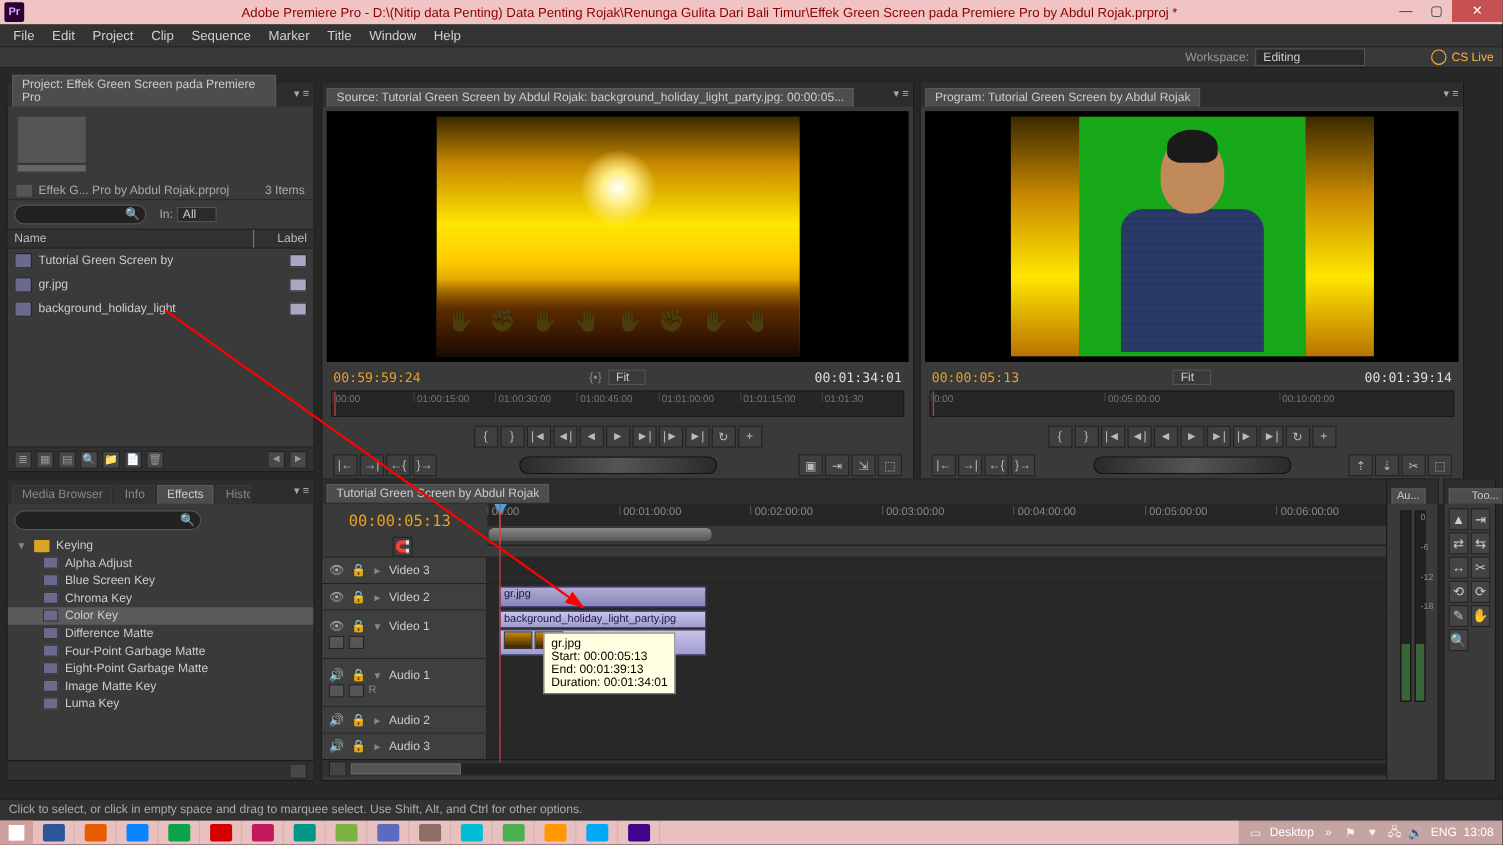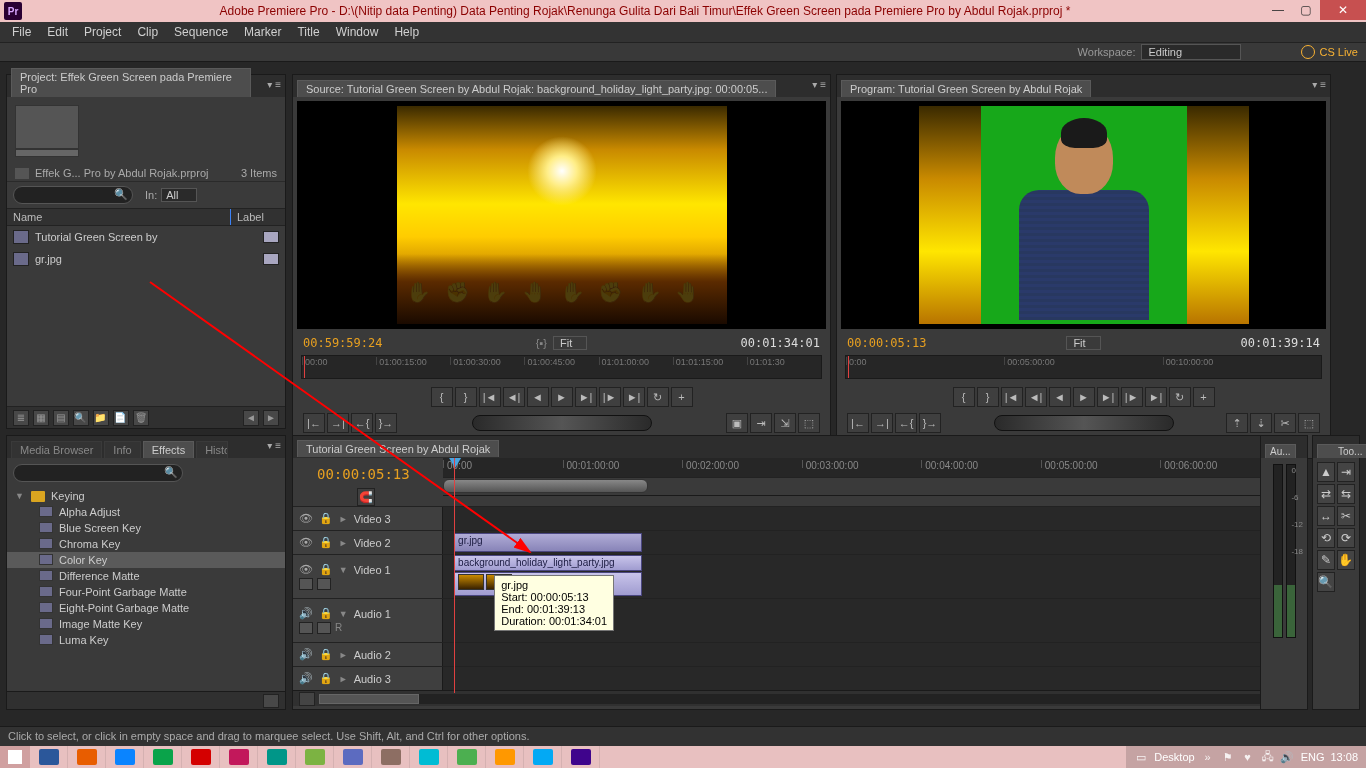--- a/index.html
+++ b/index.html
@@ -40,21 +40,21 @@
 .project .thumb { width:64px; height:44px; background:#555; border:1px solid #333; }
 .project .thumbbar { width:64px; height:8px; background:#666; border:1px solid #333; }
 .proj-toolbar { display:flex; gap:4px; padding:4px 6px; align-items:center; border-top:1px solid #2a2a2a; }
 .searchbox { background:#222; border:1px solid #555; border-radius:9px; height:18px; width:120px; color:#aaa; padding:0 18px 0 6px; font-size:11px; position:relative; }
 .searchbox .mag { position:absolute; right:4px; top:1px; color:#888; font-size:11px; }
 .in-label { color:#aaa; font-size:11px; margin-left:8px; }
 .in-drop { background:#2a2a2a; border:1px solid #555; padding:0 18px 0 4px; font-size:11px; color:#ccc; }
 .proj-header { display:flex; background:#313131; border-top:1px solid #222; border-bottom:1px solid #222; height:18px; font-size:11px; }
 .proj-header .col { padding:2px 6px; color:#bbb; }
 .proj-header .col.name { flex:1; border-right:1px solid #3b82f6; }
-.proj-header .col.label { width:54px; }
+.proj-header .col.label { width:54px;text-align:right; }
 .proj-list { }
 .proj-row { display:flex; align-items:center; height:22px; padding:0 6px; }
 .proj-row .icon { width:16px; height:14px; background:#6a6a8a; margin-right:6px; border:1px solid #222; display:inline-block; }
 .proj-row .name { flex:1; color:#ccc; font-size:11px; white-space:nowrap; overflow:hidden; }
 .proj-row .swatch { width:16px; height:12px; background:#a8a6c0; border:1px solid #222; }
 .proj-footer { position:absolute; bottom:0; left:0; right:0; height:22px; background:#303030; display:flex; align-items:center; padding:0 6px; border-top:1px solid #222; gap:4px; }
 .proj-footer .ico { width:16px; height:16px; background:#484848; border:1px solid #222; display:flex; align-items:center; justify-content:center; color:#999; font-size:10px; }
 
 
 .monitor { top:12px; height:385px; }
@@ -216,20 +216,25 @@
       <div class="proj-row">
           <span class="icon"></span>
           <span class="name">Tutorial Green Screen by</span>
           <span class="swatch"></span>
         </div>
       <div class="proj-row">
           <span class="icon"></span>
           <span class="name">gr.jpg</span>
           <span class="swatch"></span>
         </div>
+      <div class="proj-row">
+          <span class="icon"></span>
+          <span class="name">background_holiday_light</span>
+          <span class="swatch"></span>
+        </div>
     </div>
     <div class="proj-footer">
       <div class="ico">≣</div>
       <div class="ico">▦</div>
       <div class="ico">▤</div>
       <div class="ico">🔍</div>
       <div class="ico">📁</div>
       <div class="ico">📄</div>
       <div class="ico">🗑</div>
       <div style="flex:1"></div>

